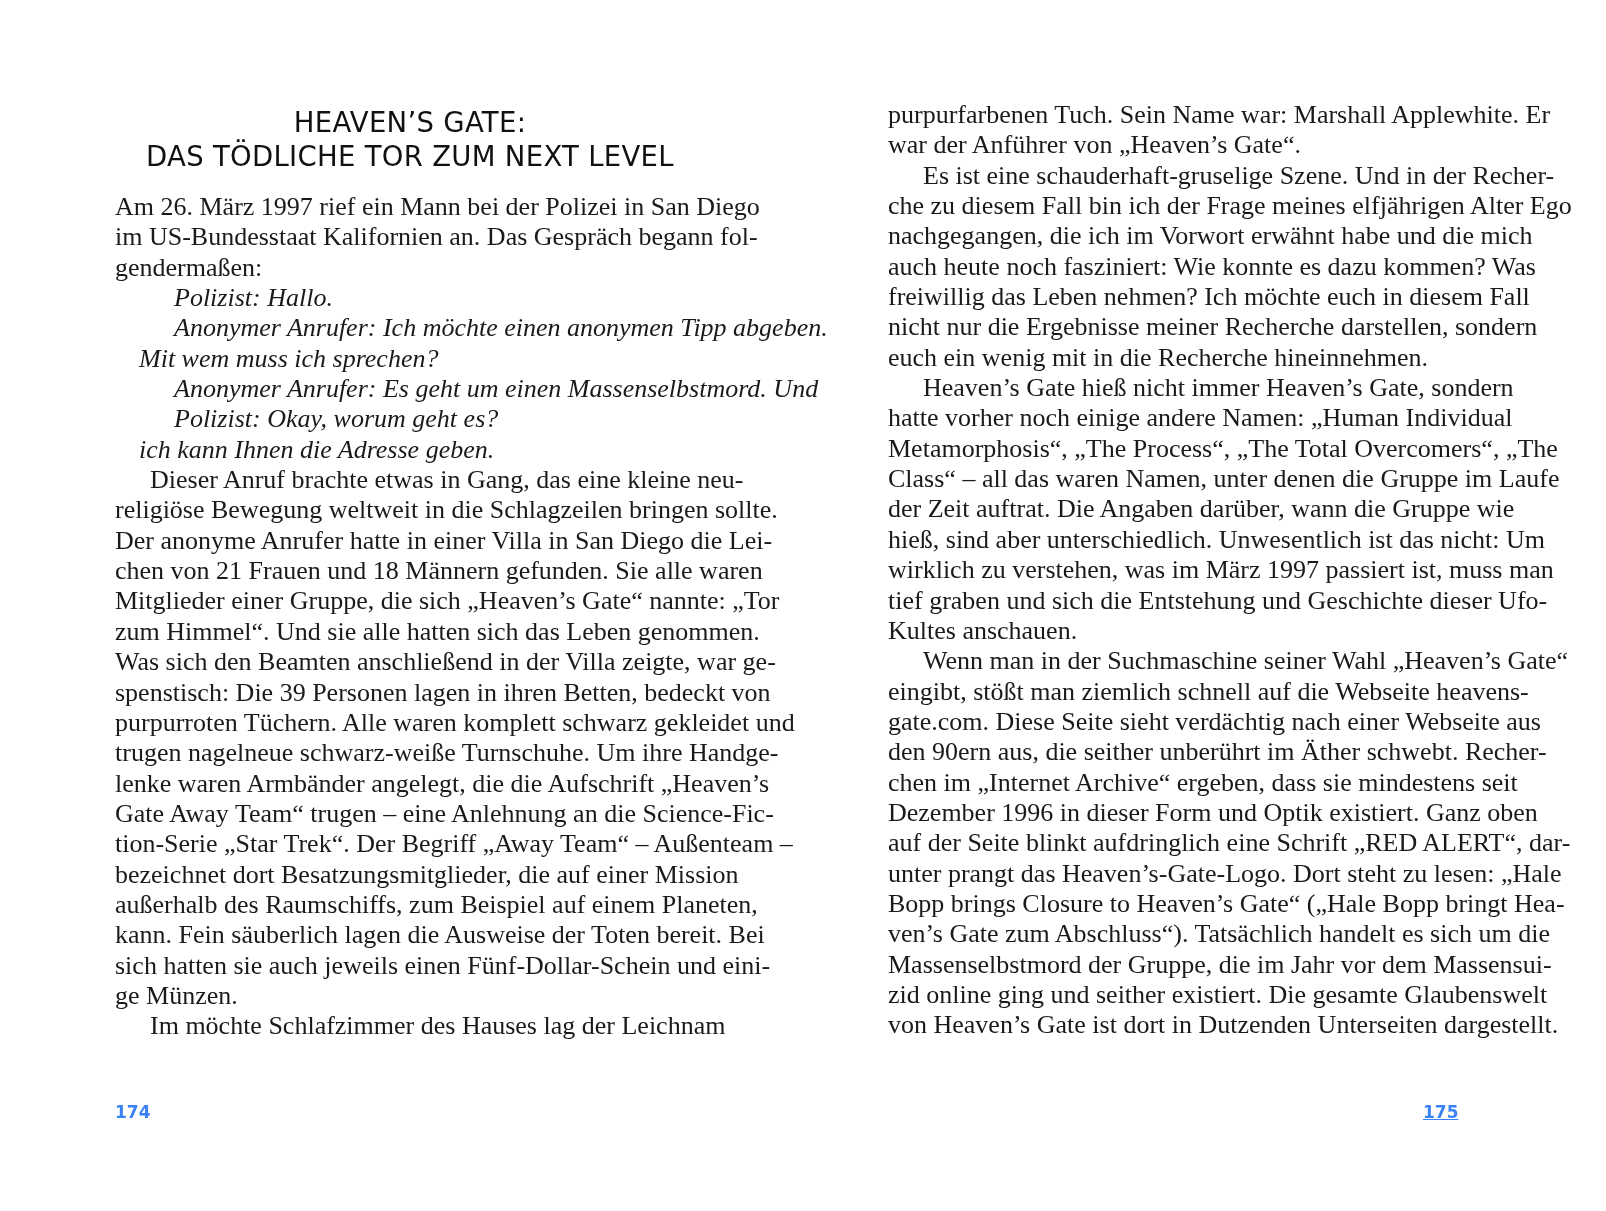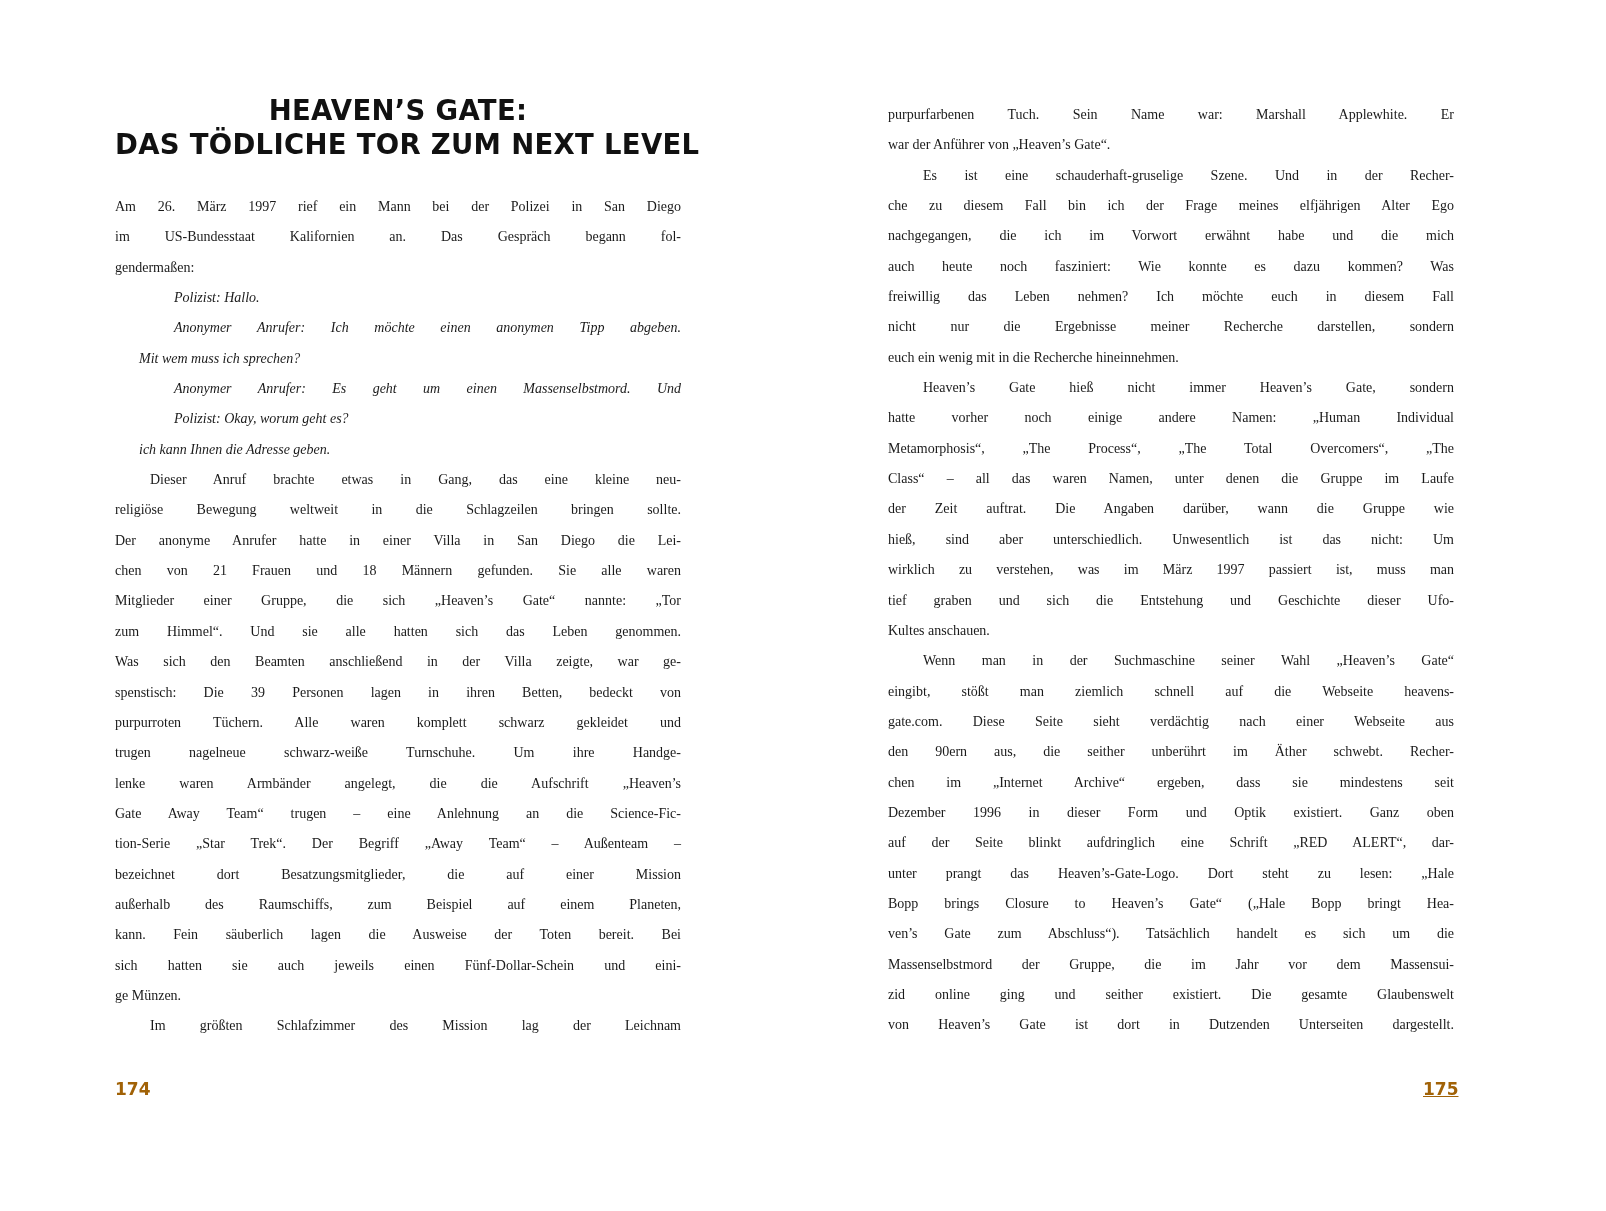--- a/index.html
+++ b/index.html
@@ -20,36 +20,36 @@
       height: 1211px;
     }
     .page-left { left: 0; width: 803px; }
     .page-right { left: 803px; width: 803px; }
 
     .chapter-title {
       position: absolute;
       left: 115px;
       width: 566px;
       top: 93px;
-      margin: 0;
+      margin: 12px;
       text-align: center;
       font-family: "DejaVu Sans", sans-serif;
-      font-weight: bold;
+      font-weight: normal;
       font-size: 27.5px;
       line-height: 34px;
       letter-spacing: 0.3px;
       color: #111111;
     }
     .chapter-title span { display: block; white-space: nowrap; }
 
     .text-block {
       position: absolute;
       width: 566px;
       font-family: "Liberation Serif", serif;
-      font-size: 14px;
+      font-size: 26px;
       line-height: 30.35px;
       color: #1a1a1a;
     }
     .page-left .text-block { left: 115px; top: 192px; }
     .page-right .text-block { left: 85px; top: 100px; }
 
     .line {
       display: block;
       white-space: nowrap;
       text-align: justify;
@@ -57,26 +57,26 @@
       height: 30.35px;
     }
     .line.last {
       text-align-last: left;
     }
     .line.indent { padding-left: 35px; }
     .line.italic { font-style: italic; margin-left: 24px; }
 
     .page-number {
       position: absolute;
-      top: 1078px;
+      top: 1101px;
       font-family: "DejaVu Sans", sans-serif;
       font-weight: bold;
       font-size: 17px;
       line-height: 22px;
-      color: #a16207;
+      color: #3b82f6;
     }
     .page-left .page-number { left: 115px; }
     .page-right .page-number { left: 620px; text-decoration: underline; }
   </style>
 </head>
 <body>
 
 <div class="page page-left">
   <h1 class="chapter-title">
     <span>HEAVEN’S GATE:</span>
@@ -104,21 +104,21 @@
     <span class="line">purpurroten Tüchern. Alle waren komplett schwarz gekleidet und</span>
     <span class="line">trugen nagelneue schwarz-weiße Turnschuhe. Um ihre Handge-</span>
     <span class="line">lenke waren Armbänder angelegt, die die Aufschrift „Heaven’s</span>
     <span class="line">Gate Away Team“ trugen – eine Anlehnung an die Science-Fic-</span>
     <span class="line">tion-Serie „Star Trek“. Der Begriff „Away Team“ – Außenteam –</span>
     <span class="line">bezeichnet dort Besatzungsmitglieder, die auf einer Mission</span>
     <span class="line">außerhalb des Raumschiffs, zum Beispiel auf einem Planeten,</span>
     <span class="line">kann. Fein säuberlich lagen die Ausweise der Toten bereit. Bei</span>
     <span class="line">sich hatten sie auch jeweils einen Fünf-Dollar-Schein und eini-</span>
     <span class="line last">ge Münzen.</span>
-    <span class="line indent">Im größten Schlafzimmer des Mission lag der Leichnam</span>
+    <span class="line indent">Im möchte Schlafzimmer des Hauses lag der Leichnam</span>
   </div>
 
   <div class="page-number">174</div>
 </div>
 
 <div class="page page-right">
   <div class="text-block">
     <span class="line">purpurfarbenen Tuch. Sein Name war: Marshall Applewhite. Er</span>
     <span class="line last">war der Anführer von „Heaven’s Gate“.</span>
     <span class="line indent">Es ist eine schauderhaft-gruselige Szene. Und in der Recher-</span>

